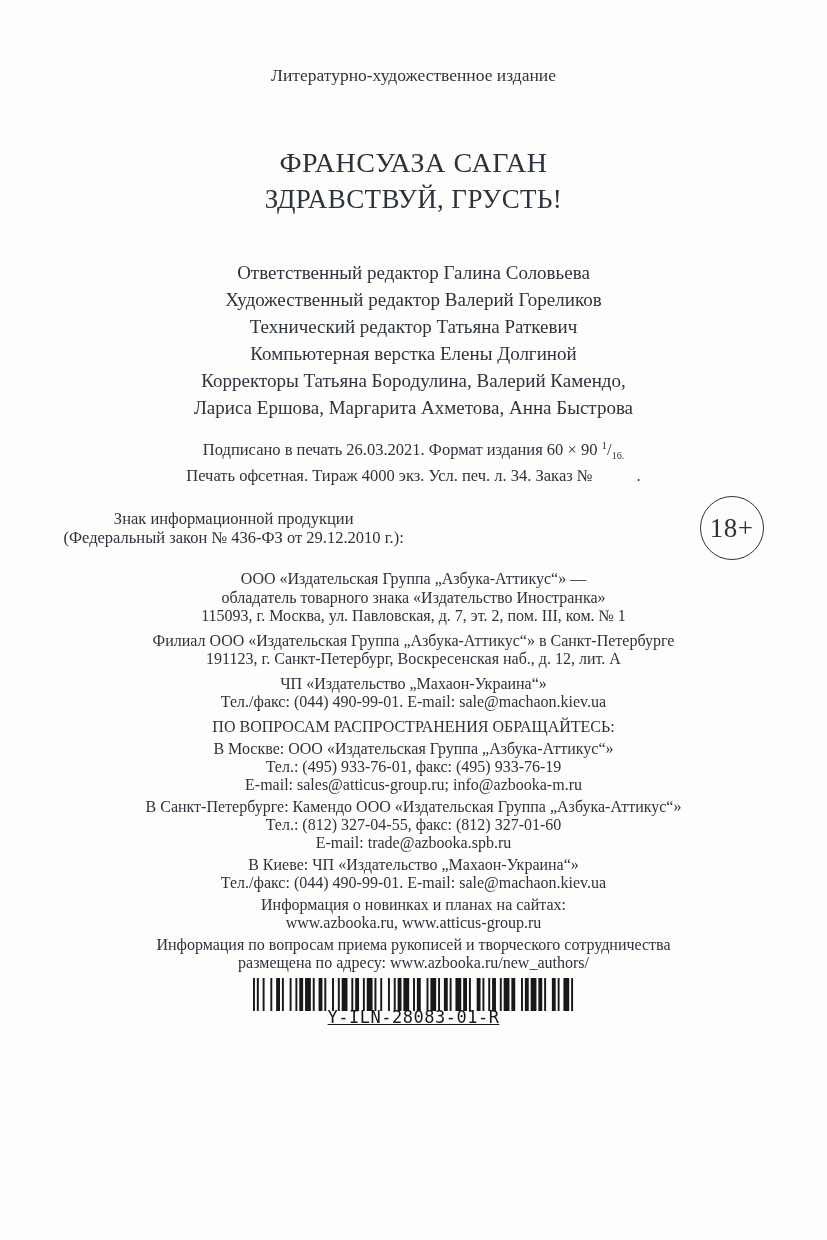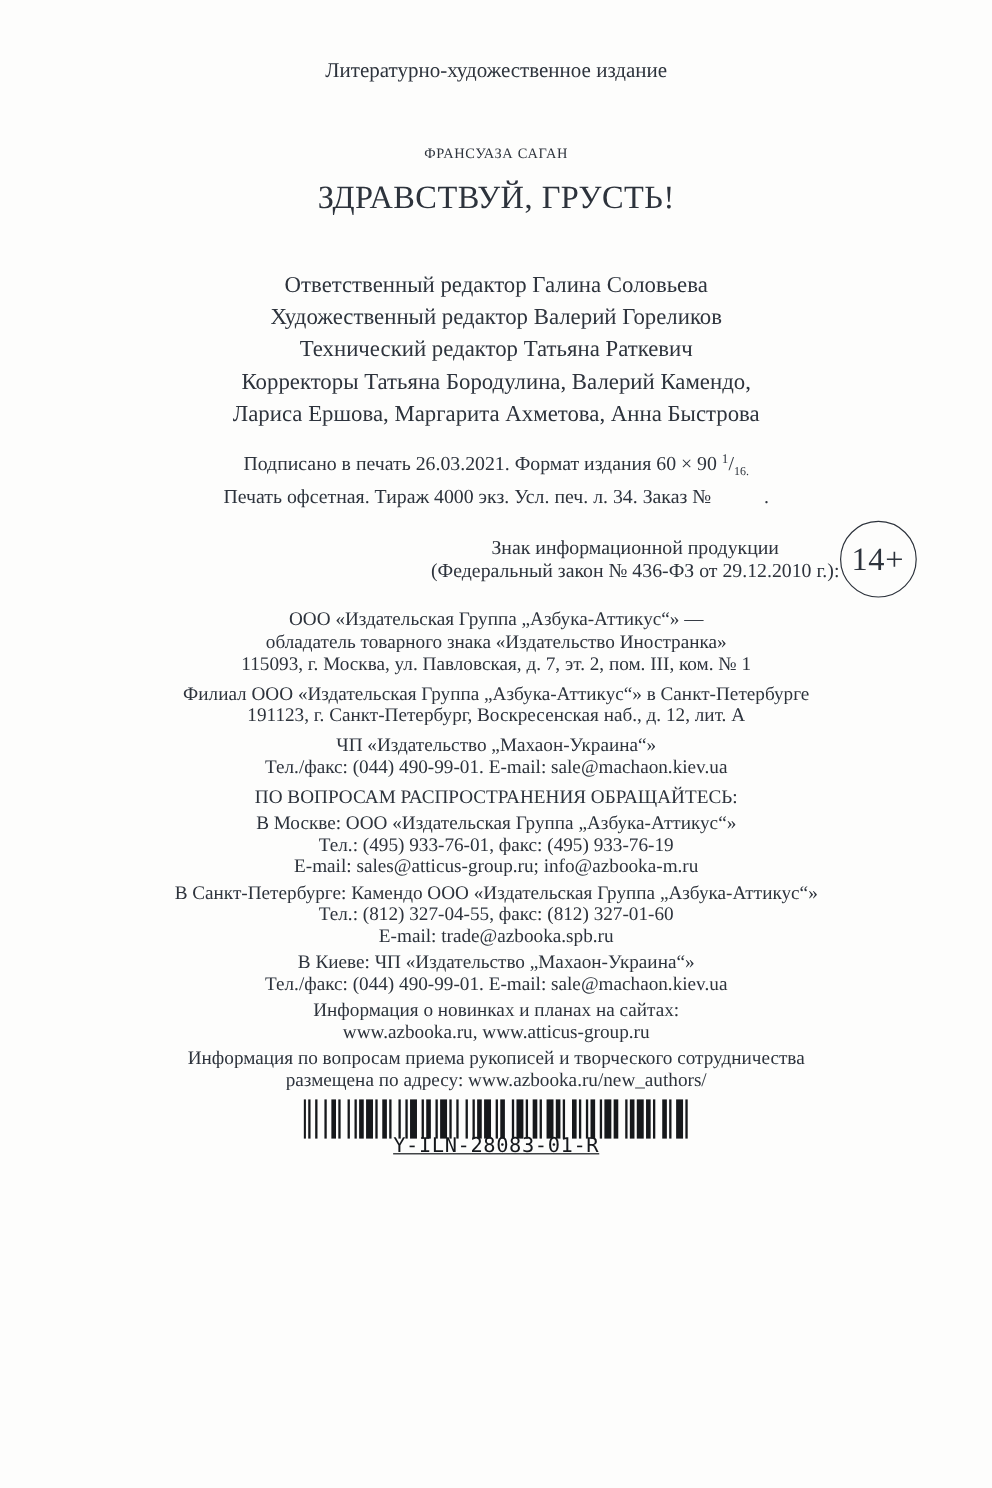--- a/index.html
+++ b/index.html
@@ -6,34 +6,34 @@
   body{
     width:827px;height:1240px;
     background:#fdfdfc;
     overflow:hidden;
     font-family:"Liberation Serif","DejaVu Serif",serif;
     color:#2d333c;
   }
   .page{
     width:700px;
     margin:0 auto;
-    padding-top:48px;
+    padding-top:65px;
     text-align:center;
   }
   .edition-note{font-size:17.5px;line-height:20px;}
-  .author{margin-top:48px;font-size:12px;line-height:24px;letter-spacing:.6px;}
+  .author{margin-top:66px;font-size:28px;line-height:24px;letter-spacing:.6px;}
   .book-title{margin-top:8px;font-size:27px;line-height:32px;letter-spacing:.4px;}
   .staff{margin-top:44px;font-size:19px;line-height:27px;}
   .imprint{margin-top:14px;font-size:16.5px;line-height:20px;}
   .imprint sup{font-size:11px;vertical-align:6px;}
   .imprint sub{font-size:10px;vertical-align:-4px;}
   .order-gap{display:inline-block;width:44px;}
   .age-row{
     margin-top:10px;
-    display:flex;justify-content:flex-end;align-items:center;
+    display:flex;justify-content:space-between;align-items:center;gap:15px;
     font-size:16.5px;line-height:19px;
   }
   .age-badge{
     width:62px;height:62px;flex:0 0 auto;
     border:1.6px solid #2d333c;border-radius:50%;
     display:flex;align-items:center;justify-content:center;
     font-size:27px;letter-spacing:.5px;
   }
   .pub{margin-top:10px;font-size:16px;line-height:18.5px;}
   .pub .block{margin-bottom:6px;}
@@ -54,35 +54,36 @@
 
   <div class="edition-note">Литературно-художественное издание</div>
 
   <div class="author">ФРАНСУАЗА САГАН</div>
   <div class="book-title">ЗДРАВСТВУЙ, ГРУСТЬ!</div>
 
   <div class="staff">
     <div>Ответственный редактор Галина Соловьева</div>
     <div>Художественный редактор Валерий Гореликов</div>
     <div>Технический редактор Татьяна Раткевич</div>
+    <div>Компьютерная верстка Елены Долгиной</div>
     <div>Корректоры Татьяна Бородулина, Валерий Камендо,</div>
     <div>Лариса Ершова, Маргарита Ахметова, Анна Быстрова</div>
   </div>
 
   <div class="imprint">
     <div><span>Подписано в печать 26.03.2021. Формат издания 60 × 90</span>&nbsp;<sup>1</sup><span>/</span><sub>16.</sub></div>
     <div><span>Печать офсетная. Тираж 4000 экз. Усл. печ. л. 34. Заказ №</span><span class="order-gap"></span><span>.</span></div>
   </div>
 
   <div class="age-row">
     <div>
       <div>Знак информационной продукции</div>
       <div>(Федеральный закон № 436-ФЗ от 29.12.2010 г.):</div>
     </div>
-    <div class="age-badge">14+</div>
+    <div class="age-badge">18+</div>
   </div>
 
   <div class="pub">
     <div class="block">
       <div>ООО «Издательская Группа „Азбука-Аттикус“» —</div>
       <div>обладатель товарного знака «Издательство Иностранка»</div>
       <div>115093, г. Москва, ул. Павловская, д. 7, эт. 2, пом. III, ком. № 1</div>
     </div>
     <div class="block">
       <div>Филиал ООО «Издательская Группа „Азбука-Аттикус“» в Санкт-Петербурге</div>

